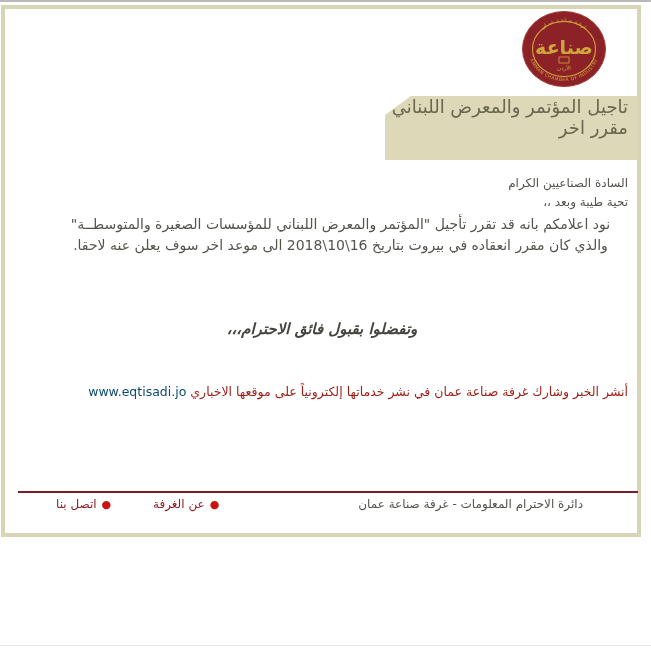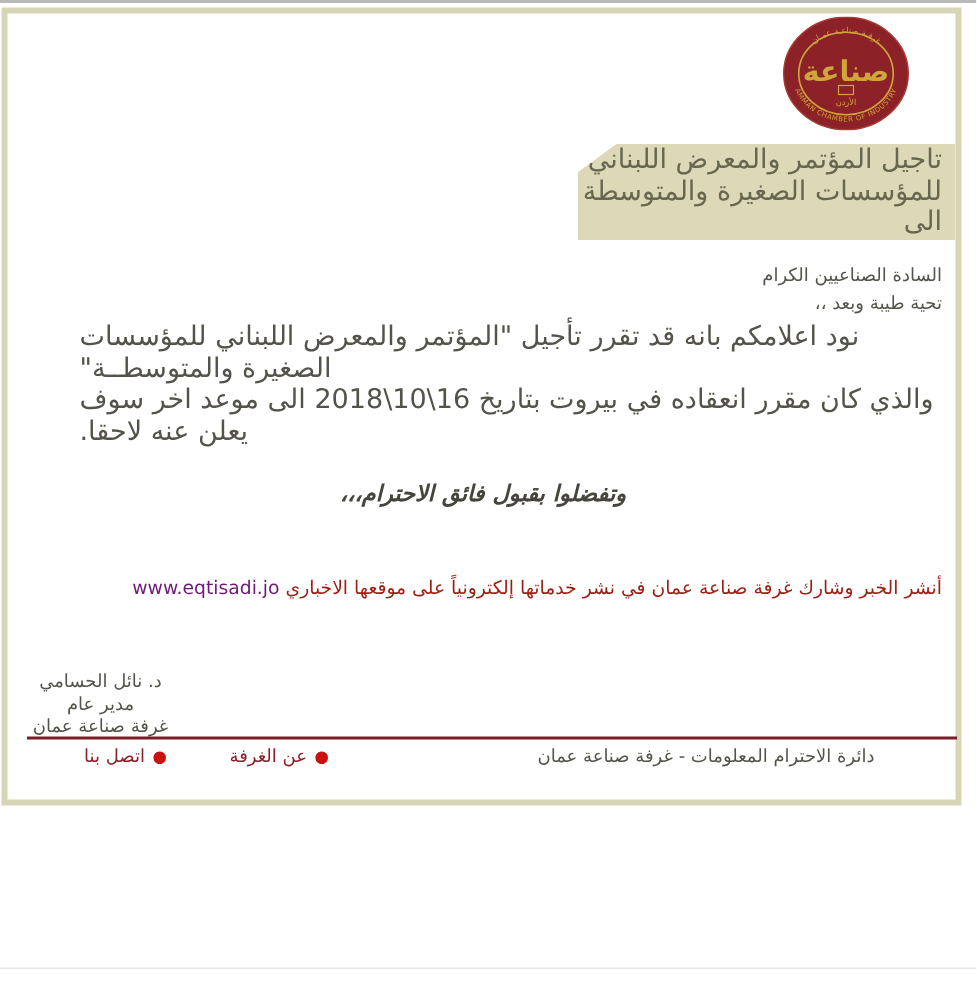--- a/index.html
+++ b/index.html
@@ -28,34 +28,34 @@
     padding:1px 9px 0 0;
     color:#67664f; font-size:18px; line-height:20.5px;
   }
   .greeting {
     position:absolute; right:23px; top:174px;
     direction:rtl; text-align:right;
     color:#54534b; font-size:12px; line-height:19px;
   }
   .body-par {
     position:absolute; right:23px; top:214px; width:575px;
-    direction:rtl; text-align:left;
-    color:#54534b; font-size:18px; line-height:21px;
+    direction:rtl; text-align:center;
+    color:#54534b; font-size:14px; line-height:21px;
   }
   .closing {
     position:absolute; left:0; top:320px; width:644px;
     direction:rtl; text-align:center;
     color:#45443d; font-size:15px; font-weight:bold; font-style:italic;
   }
   .promo {
     position:absolute; right:23px; top:384px;
     direction:rtl; text-align:right;
     color:#9d1d12; font-size:12.5px;
   }
-  .promo a { color:#701a75; text-decoration:none; }
+  .promo a { color:#0c4a6e; text-decoration:none; }
   .signature {
     position:absolute; left:14px; top:447px; width:106px;
     direction:rtl; text-align:center;
     color:#54534b; font-size:12px; line-height:15px;
   }
   .red-rule {
     position:absolute; left:18px; top:491px; width:620px; height:2px;
     background:#7c1c24;
   }
   .footer-dept {
@@ -100,46 +100,40 @@
         <textPath href="#arcBottom" startOffset="50%" text-anchor="middle">AMMAN CHAMBER OF INDUSTRY</textPath>
       </text>
       <text x="42" y="43" font-size="19" font-weight="bold" fill="#cfa63c" text-anchor="middle" direction="rtl">صناعة</text>
       <rect x="37" y="46" width="10" height="6" fill="none" stroke="#cfa63c" stroke-width="0.8"></rect>
       <text x="42" y="59" font-size="5.5" fill="#cfa63c" text-anchor="middle" direction="rtl">الأردن</text>
     </svg>
   </div>
 
   <div class="title-box">
     <div>تاجيل المؤتمر والمعرض اللبناني</div>
-    <div>للمؤسسات الصغيرة والمتوسطة الى</div>
     <div>مقرر اخر</div>
   </div>
 
   <div class="greeting">
     <div>السادة الصناعيين الكرام</div>
     <div>تحية طيبة وبعد ،،</div>
   </div>
 
   <div class="body-par">
     <div>نود اعلامكم بانه قد تقرر تأجيل "المؤتمر والمعرض اللبناني للمؤسسات الصغيرة والمتوسطــة"</div>
     <div>والذي كان مقرر انعقاده في بيروت بتاريخ 16\10\2018  الى موعد اخر سوف يعلن عنه لاحقا.</div>
   </div>
 
   <div class="closing">وتفضلوا بقبول فائق الاحترام،،،</div>
 
   <div class="promo">
     <span>أنشر الخبر وشارك غرفة صناعة عمان في نشر خدماتها إلكترونياً على موقعها الاخباري</span>
     <a href="#">www.eqtisadi.jo</a>
   </div>
 
-  <div class="signature">
-    <div>د. نائل الحسامي</div>
-    <div>مدير عام</div>
-    <div>غرفة صناعة عمان</div>
-  </div>
 
   <div class="red-rule"></div>
 
   <div class="footer-dept">دائرة الاحترام المعلومات - غرفة صناعة عمان</div>
 
   <div class="footer-link link-about">
     <span class="bullet">●</span><span>عن الغرفة</span>
   </div>
 
   <div class="footer-link link-contact">

